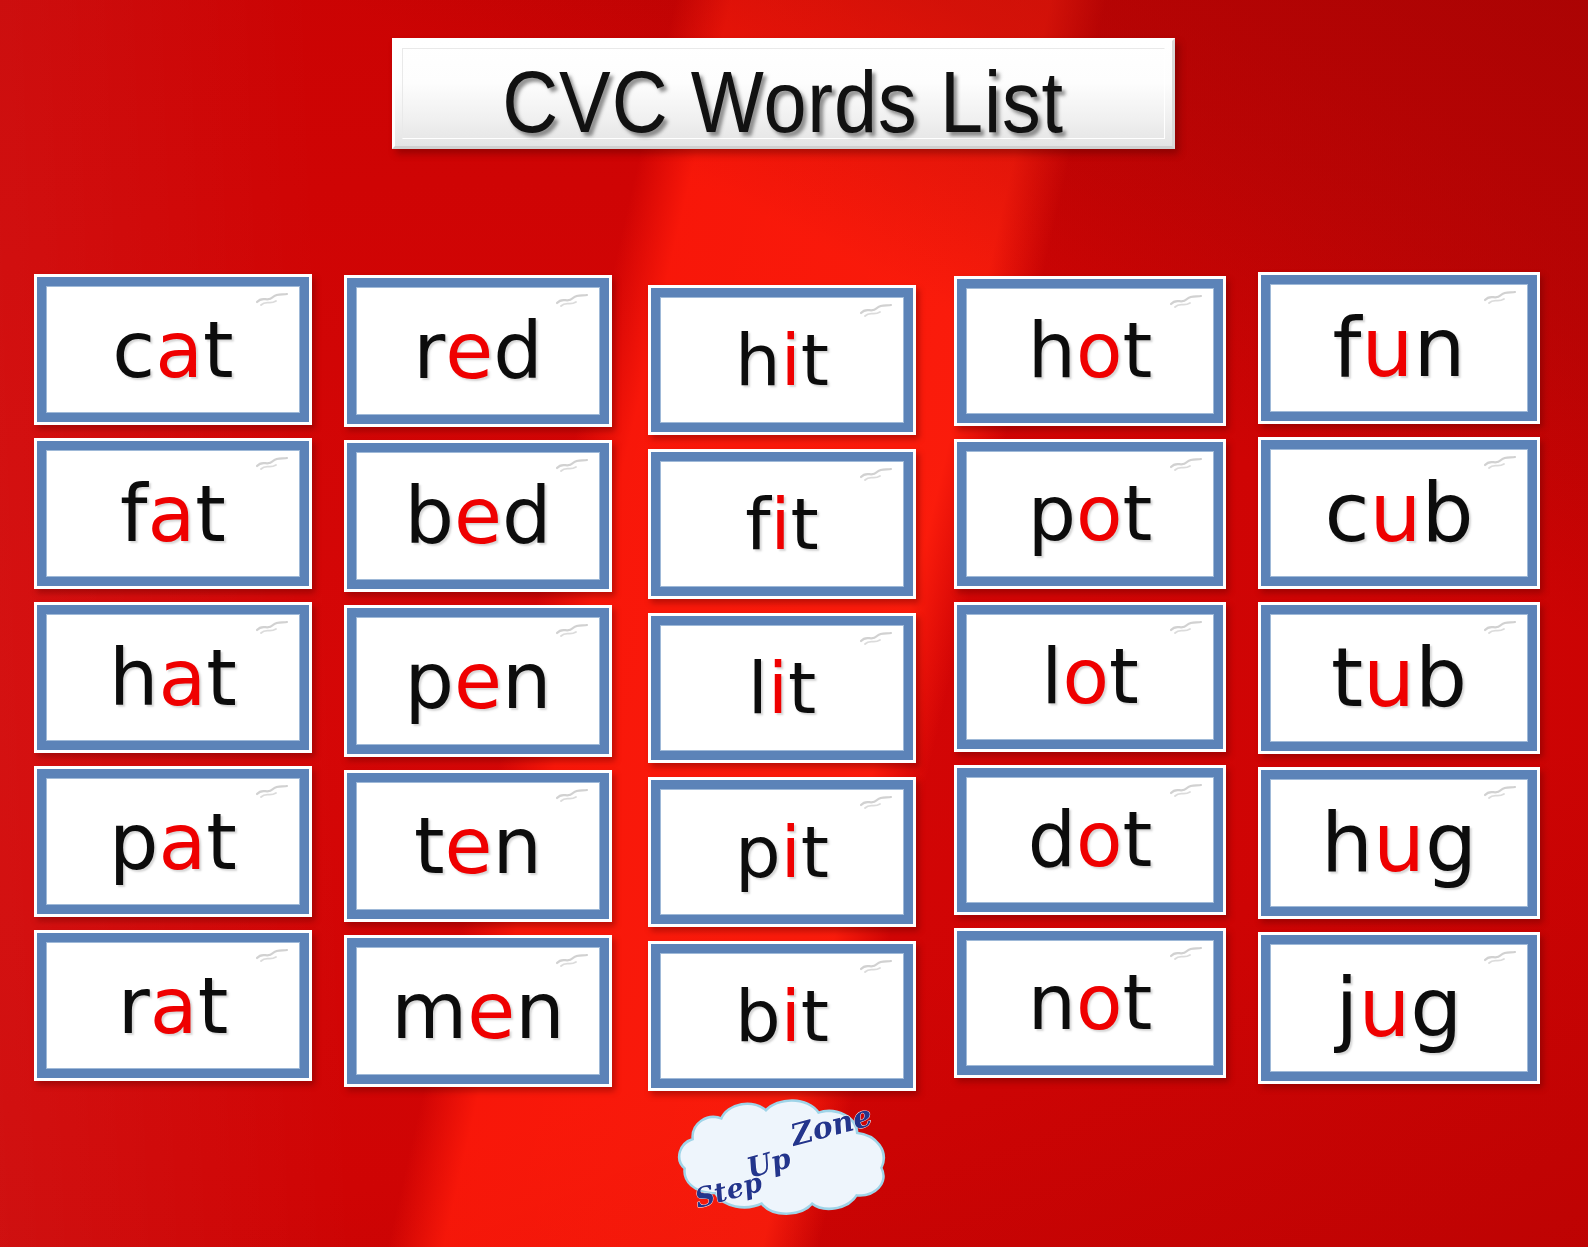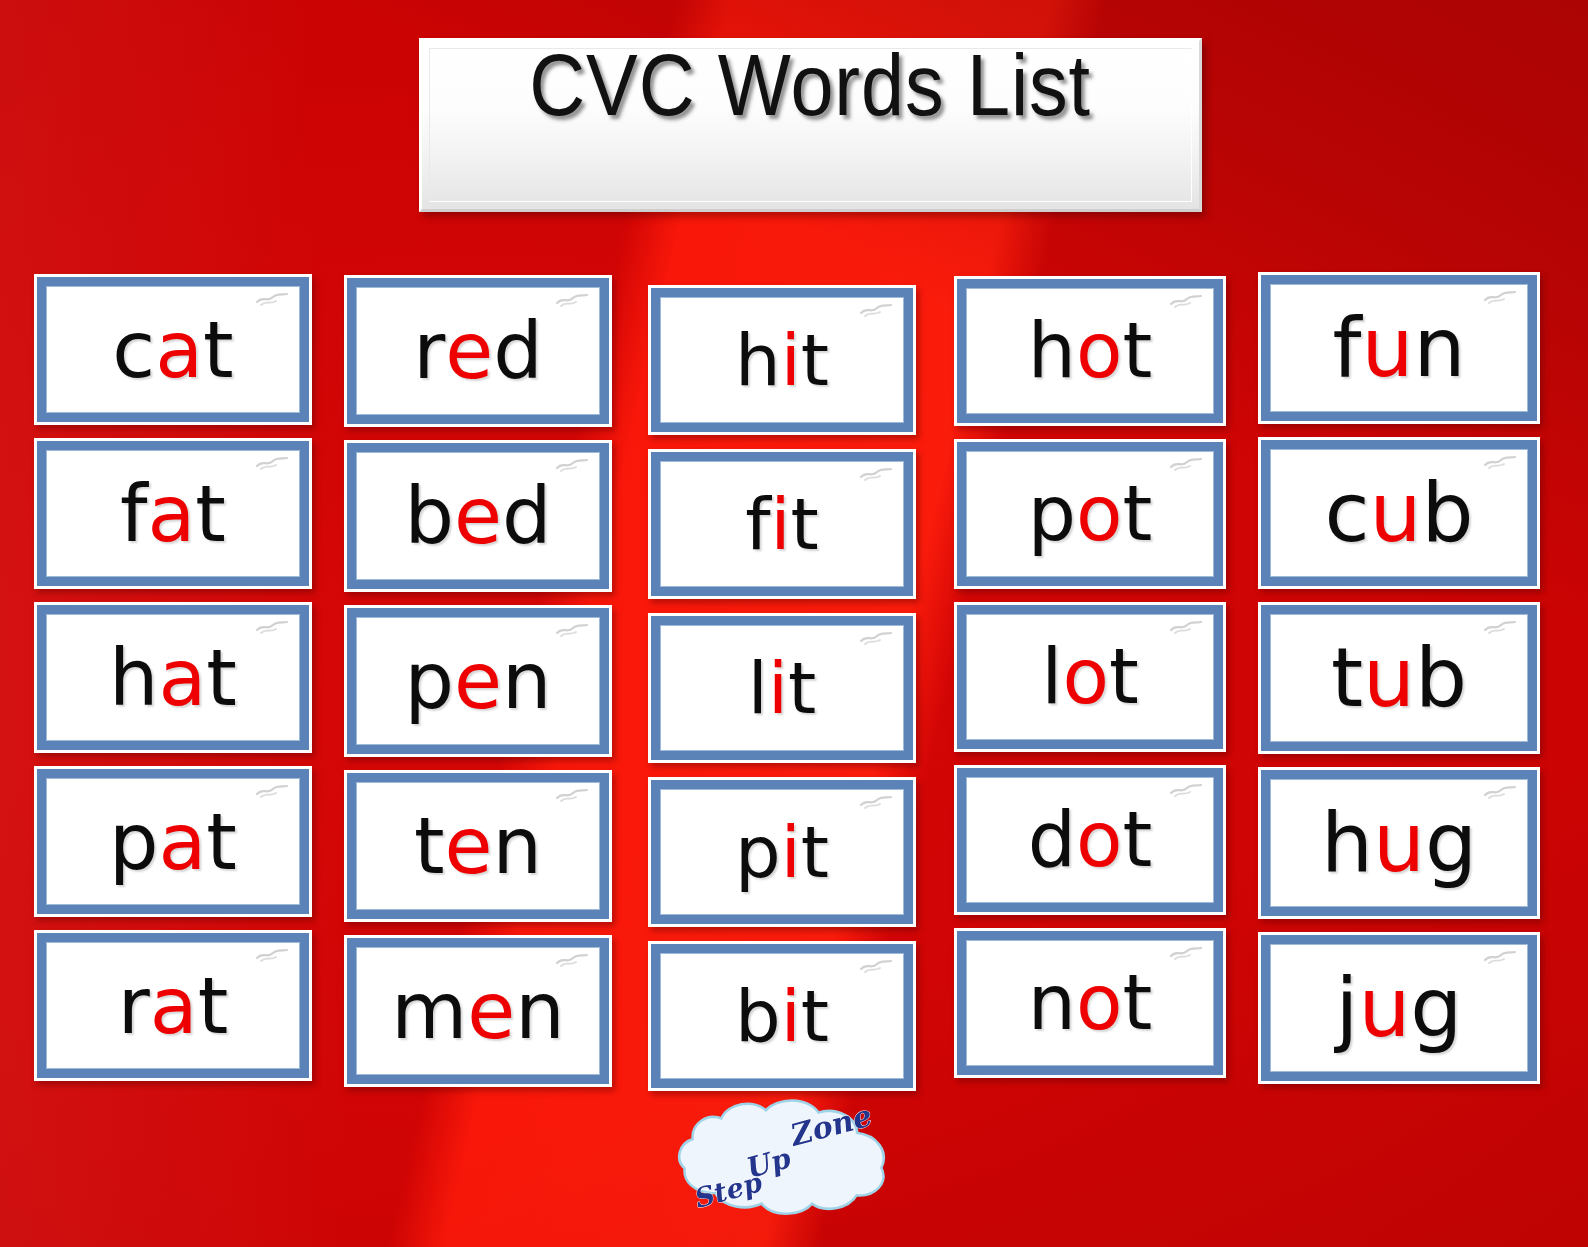--- a/index.html
+++ b/index.html
@@ -53,33 +53,32 @@
         rgba(255,255,255,0.05) 0%,
         rgba(255,255,255,0.0) 22%);
   }
 
   
   .title-plaque {
     position: absolute;
     left: 392px;
     top: 38px;
     width: 783px;
-    height: 174px;
+    height: 111px;
     background:
       linear-gradient(180deg, #ffffff 0%, #fdfdfd 40%, #f1f1f1 72%, #e4e4e4 100%);
     border-top: 3px solid #ffffff;
     border-left: 3px solid #ffffff;
     border-right: 3px solid #d9d9d9;
     border-bottom: 3px solid #cfcfcf;
     box-shadow: 4px 5px 7px rgba(70,0,0,0.38);
     box-sizing: border-box;
     display: flex;
-    align-items: flex-start;
+    align-items: flex-end;
     justify-content: center;
-    margin-left: 27px;
   }
   .title-plaque::before {
     
     content: "";
     position: absolute;
     inset: 7px;
     border-top: 1px solid #e9e9e9;
     border-left: 1px solid #e9e9e9;
     border-right: 1px solid #ffffff;
     border-bottom: 1px solid #ffffff;

